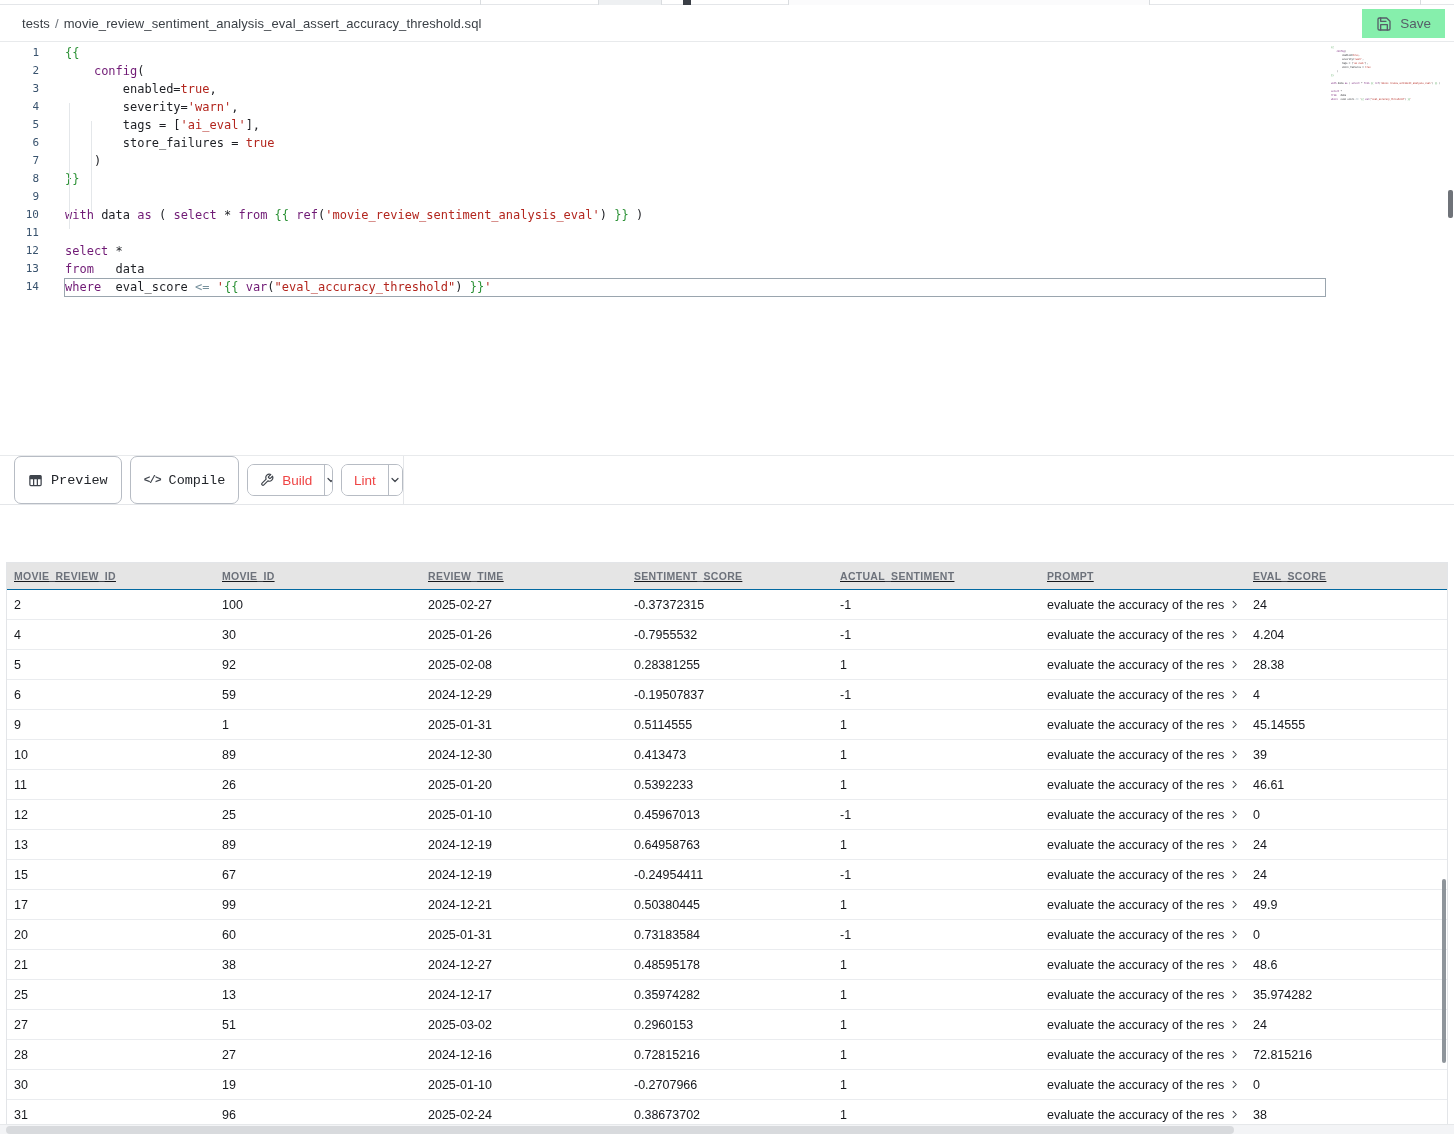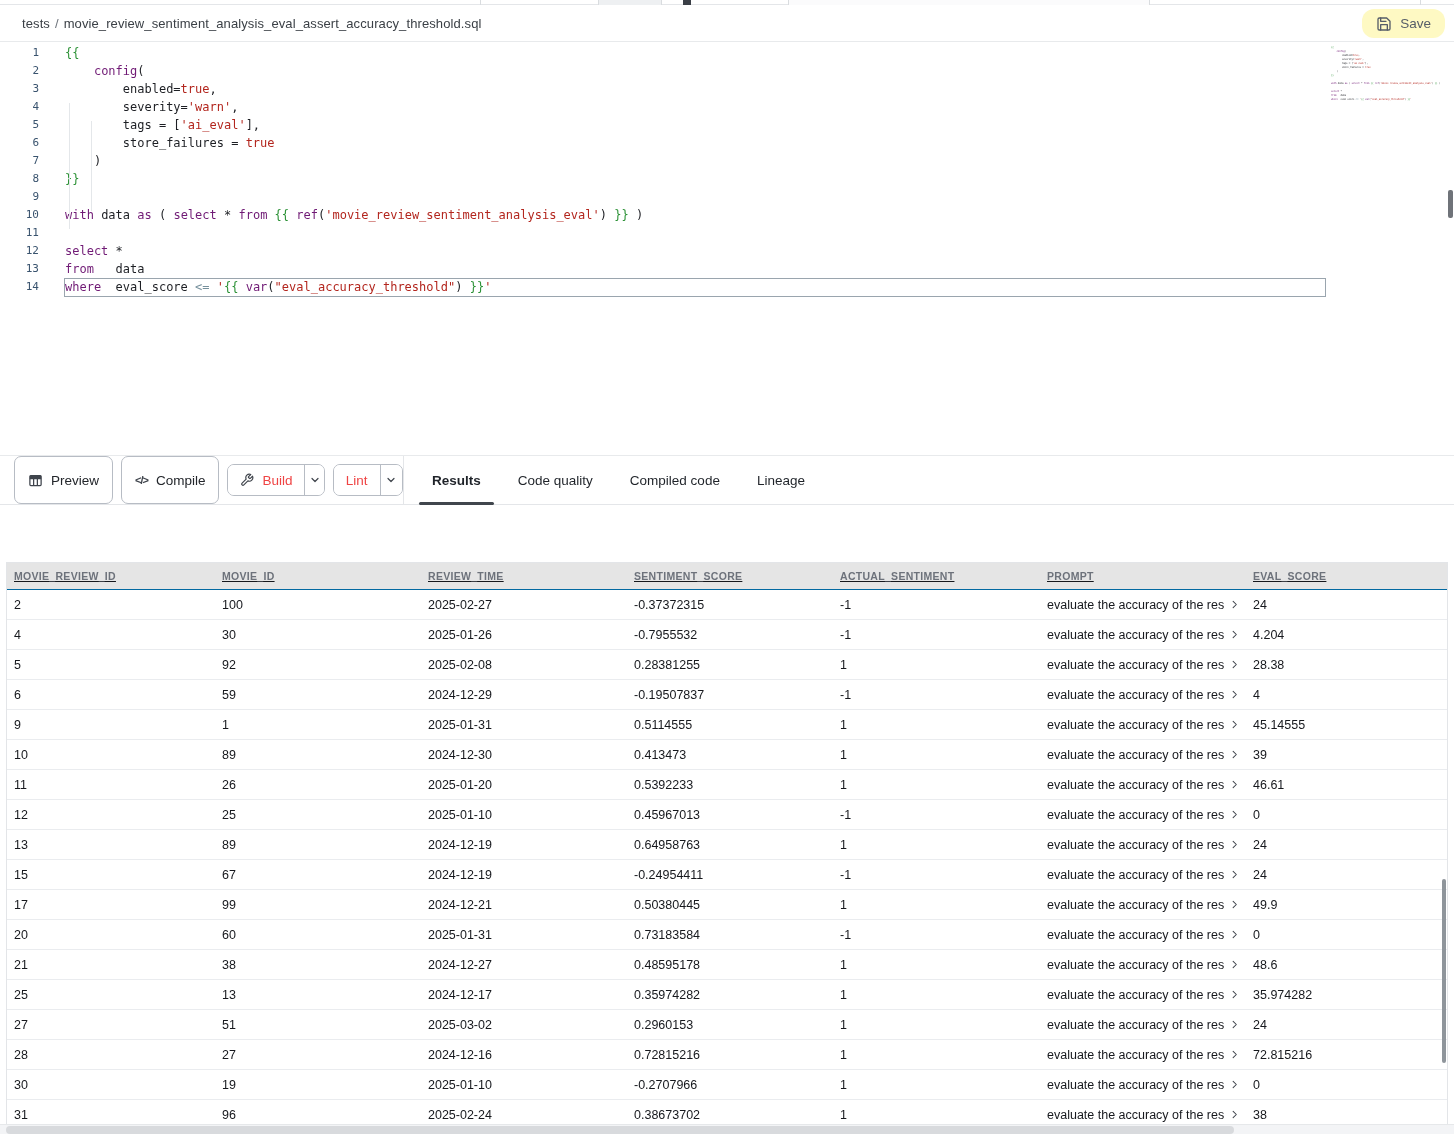--- a/index.html
+++ b/index.html
@@ -12,21 +12,21 @@
   .top-strip .seg { position:absolute; top:0; height:5px; background:#eef0f2; border-left:1px solid #d9dcdf; border-right:1px solid #d9dcdf; }
   .top-strip .seg1 { left:598px; width:64px; }
   .top-strip .seg2 { left:788px; width:362px; background:#fbfbfc; }
   .top-strip .dot { position:absolute; top:0; left:683px; width:8px; height:5px; background:#3a3f46; }
   .top-strip .hair { position:absolute; top:0; height:5px; width:1px; background:#d9dcdf; }
 
   
   .titlebar { position:absolute; top:6px; left:0; right:0; height:35px; display:flex; align-items:center; justify-content:space-between; padding:0 9px 0 22px; background:#fff; }
   .breadcrumb { font-size:13px; color:#3b4046; letter-spacing:.1px; }
   .breadcrumb .sep { color:#6d737b; margin:0 5px; }
-  .save-btn { display:flex; align-items:center; gap:8px; height:29px; padding:0 14px; background:#fef9c3; border:none; border-radius:12px; font-family:inherit; font-size:13.5px; color:#565d68; cursor:pointer; }
+  .save-btn { display:flex; align-items:center; gap:8px; height:29px; padding:0 14px; background:#86efac; border:none; border-radius:0; font-family:inherit; font-size:13.5px; color:#565d68; cursor:pointer; }
   .save-btn svg { stroke:#565d68; }
 
   
   .editor { position:absolute; top:41px; left:0; right:0; height:414px; background:#fff; border-top:1px solid #e8eaec; font-family:"DejaVu Sans Mono", monospace; font-size:12px; line-height:18px; }
   .ed-scroll { position:absolute; inset:0; display:flex; padding-top:2px; }
   .gutter { width:44px; text-align:right; padding-right:5px; color:#39536e; font-size:11px; flex:none; }
   .gutter .ln { height:18px; line-height:18px; }
   .code { padding-left:21px; white-space:pre; }
   .code .cl { height:18px; }
   .tk-p { color:#1d1f24; }
@@ -36,21 +36,21 @@
   .tk-op { color:#76909c; }
   .indent-guide { position:absolute; width:1px; background:#e4e7ea; }
   .active-line-box { position:absolute; left:64px; width:1262px; top:236px; height:19px; border:1px solid #9aa5ae; pointer-events:none; }
   .minimap { position:absolute; top:4px; right:7px; width:116px; overflow:hidden; font-family:"DejaVu Sans Mono", monospace; font-size:2.6px; line-height:4px; letter-spacing:-0.2px; white-space:pre; opacity:.9; }
   .minimap .cl { height:4px; }
   .ed-thumb { position:absolute; right:1px; top:148px; width:5px; height:28px; background:#6f7379; border-radius:2px; }
 
   
   .toolbar { position:absolute; top:455px; left:0; right:0; height:50px; border-top:1px solid #e8eaec; border-bottom:1px solid #e4e6e9; display:flex; align-items:center; background:#fff; }
   .btn-group { display:flex; align-items:center; gap:8px; padding-left:14px; width:404px; flex:none; align-self:stretch; border-right:1px solid #e4e6e9; }
-  .tbtn { display:flex; align-items:center; gap:8px; height:48px; padding:0 13px; background:#fff; border:1px solid #b7bcc4; border-radius:7px; font-family:Liberation Sans, sans-serif; font-size:13.5px; color:#23262b; cursor:pointer; }
+  .tbtn { display:flex; align-items:center; gap:8px; height:48px; padding:0 13px; background:#fff; border:1px solid #b7bcc4; border-radius:7px; font-family:Liberation Mono, monospace; font-size:13.5px; color:#23262b; cursor:pointer; }
   .tbtn svg { stroke:#3f444c; }
   .code-glyph { font-size:11px; font-weight:bold; color:#3f444c; letter-spacing:-1px; }
   .split { display:flex; align-items:stretch; border:1px solid #b7bcc4; border-radius:7px; overflow:hidden; height:32px; }
   .split .main { display:flex; align-items:center; gap:8px; padding:0 12px; background:#fff; border:none; font-family:inherit; font-size:13.5px; color:#ef4444; cursor:pointer; }
   .split .main svg { stroke:#3f444c; }
   .split .chev { display:flex; align-items:center; justify-content:center; width:30px; background:#fff; border:none; border-left:1px solid #b7bcc4; cursor:pointer; }
   .split .chev svg { stroke:#3f444c; }
   .tabs { display:flex; align-items:stretch; gap:37px; padding-left:28px; height:100%; }
   .tab { position:relative; display:flex; align-items:center; font-size:13.5px; color:#1f2329; cursor:pointer; }
   .tab.active { font-weight:bold; }
@@ -173,26 +173,20 @@
         </button>
         <button class="chev">
           <span style="display:flex">
               <svg width="12" height="12" viewBox="0 0 24 24" fill="none" stroke-width="2.4" stroke-linecap="round" stroke-linejoin="round">
                 <polyline points="6 9 12 15 18 9"></polyline>
               </svg>
             </span>
         </button>
       </div>
     </div>
-    <div class="tabs">
-      <div class="tab active">Results</div>
-      <div class="tab">Code quality</div>
-      <div class="tab">Compiled code</div>
-      <div class="tab">Lineage</div>
-    </div>
   </div>
 
 
   <div class="rtable">
     <div class="thead">
         <div class="hcell">MOVIE_REVIEW_ID</div>
         <div class="hcell">MOVIE_ID</div>
         <div class="hcell">REVIEW_TIME</div>
         <div class="hcell">SENTIMENT_SCORE</div>
         <div class="hcell">ACTUAL_SENTIMENT</div>

